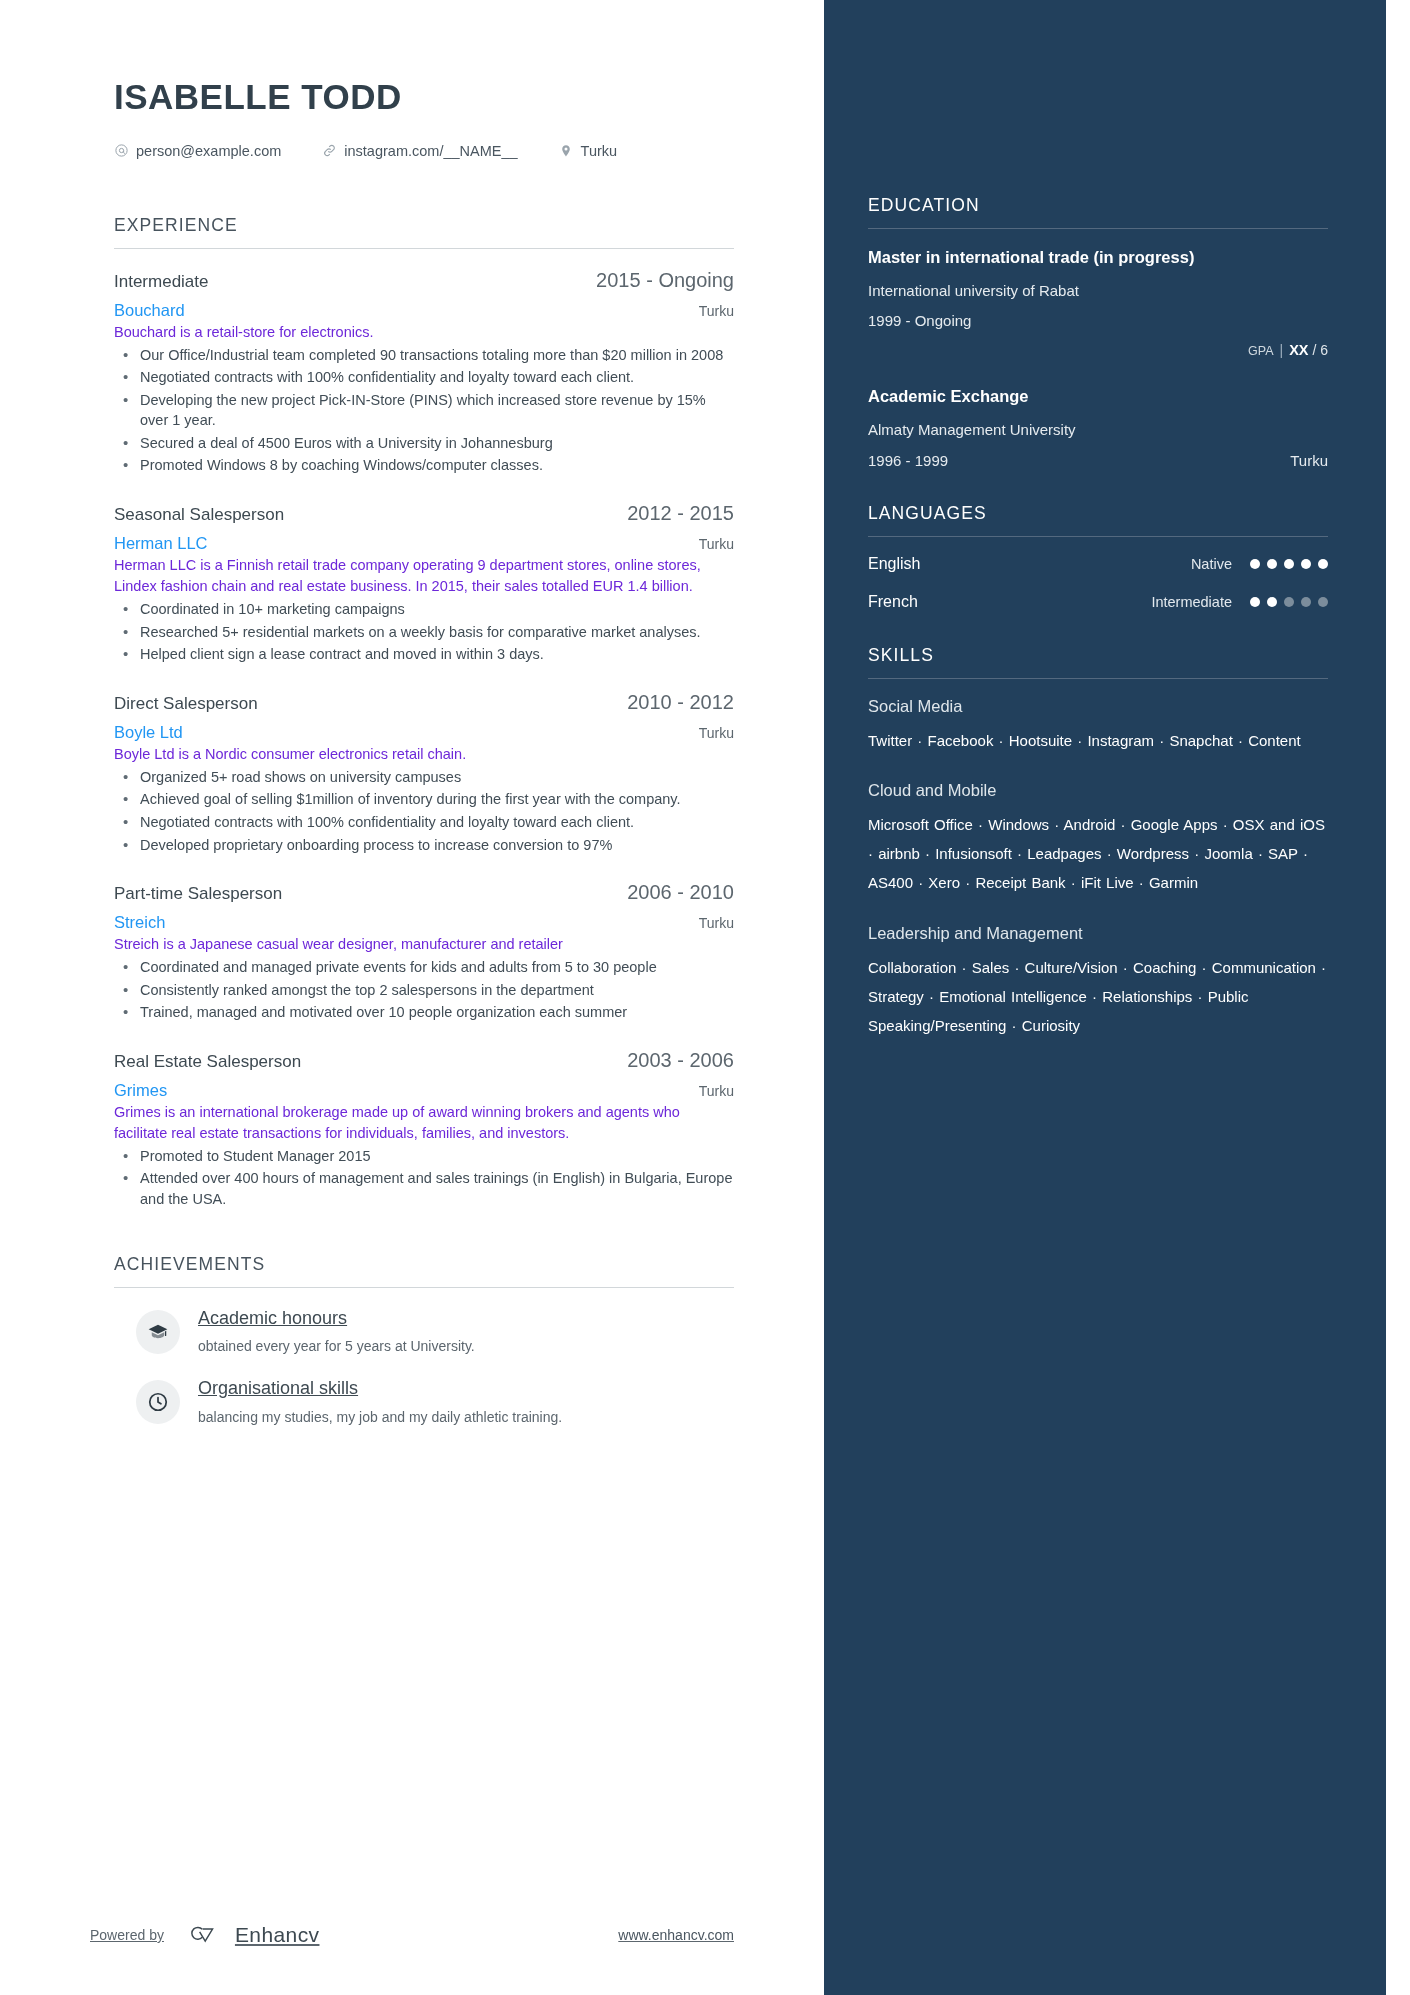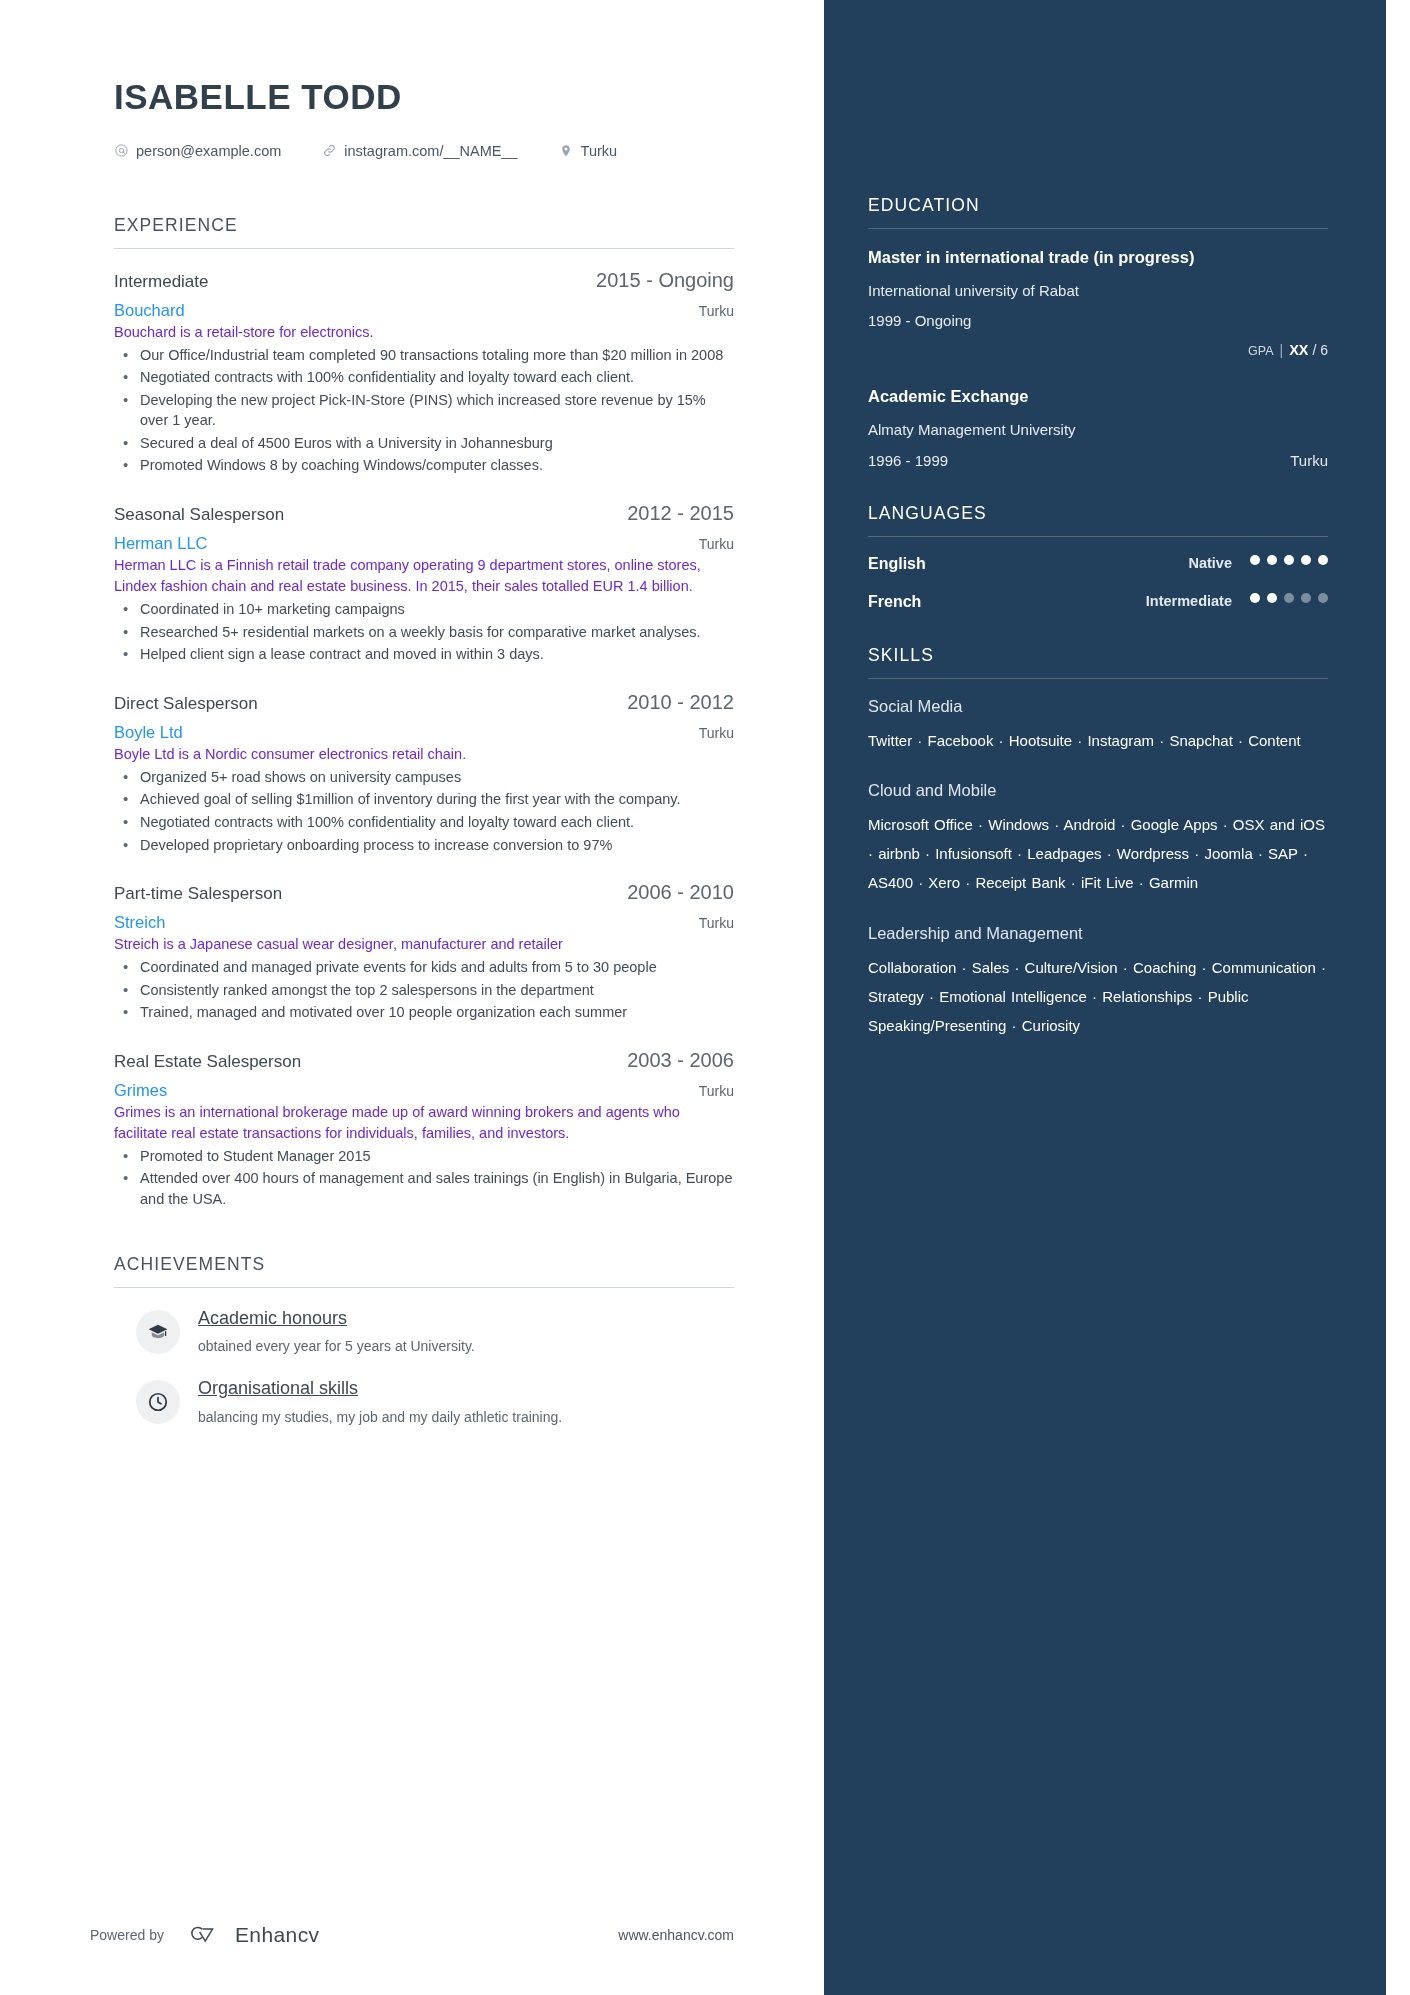--- a/index.html
+++ b/index.html
@@ -168,20 +168,21 @@
     position: absolute;
     left: 0;
     right: 0;
     bottom: 0;
     height: 120px;
     display: flex;
     align-items: center;
     padding: 0 90px 0 90px;
     font-size: 14px;
     color: #5c666e;
+    text-decoration: underline;
   }
   .footer-left { display: flex; align-items: center; gap: 20px; }
   .brand { display: flex; align-items: center; gap: 11px; }
   .brand-name {
     font-size: 21px;
     color: #3d4951;
     letter-spacing: 0.4px;
   }
   .footer-right { margin-left: auto; font-size: 14px; color: #4a5660; }
 
@@ -233,23 +234,22 @@
     font-size: 14px;
     color: #dfe5ea;
   }
   .edu-gpa .gpa-label { font-size: 12.5px; color: #cfd8df; }
   .edu-gpa .gpa-sep { color: #9fb0bf; margin: 0 6px; }
   .edu-gpa .gpa-val { font-weight: bold; color: #ffffff; font-size: 14.5px; }
   .edu-gpa .gpa-max { color: #dfe5ea; }
 
   .lang-row {
     display: flex;
-    align-items: flex-start;
+    align-items: center;
     margin-bottom: 20px;
-    font-weight: bold;
   }
   .lang-name { font-size: 16px; color: #ffffff; width: 120px; }
   .lang-level { font-size: 14.5px; color: #e3e9ee; flex: 1; text-align: right; padding-right: 18px; }
   .dots { display: flex; gap: 7px; align-items: center; }
   .dot {
     width: 10px;
     height: 10px;
     border-radius: 50%;
     background: #ffffff;
   }

